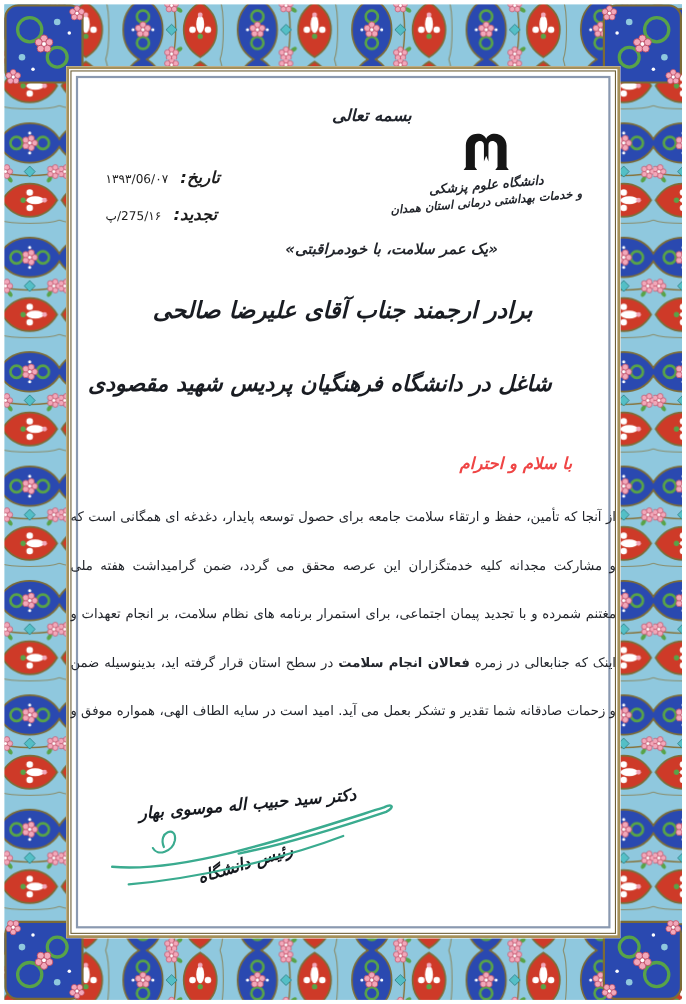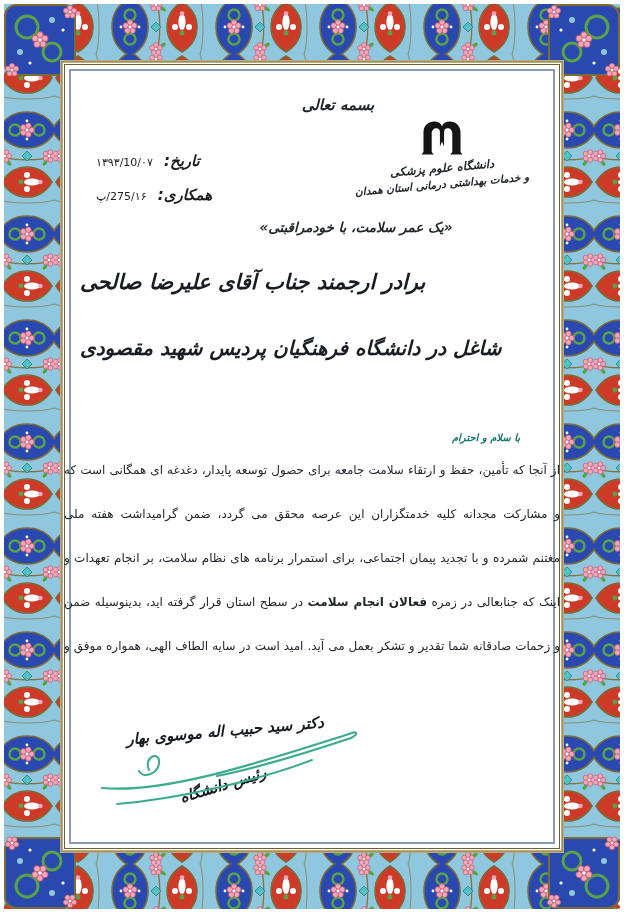--- a/index.html
+++ b/index.html
@@ -29,31 +29,31 @@
   .meta-label { font-style:italic; font-weight:bold; font-size:15px; }
   .meta-value { font-size:11px; margin-right:6px; letter-spacing:0.5px; }
 
   .slogan {
     position:absolute; top:219px; left:0; right:0; text-align:center;
     transform:translateX(44px);
     font-style:italic; font-weight:bold; font-size:13.5px; color:#23262c;
   }
 
   .recipient-1 {
-    position:absolute; top:270px; left:80px; right:81px; text-align:left;
+    position:absolute; top:270px; left:80px; right:81px; text-align:center;
     font-style:italic; font-weight:bold; font-size:21px; color:#191c22;
   }
   .recipient-2 {
     position:absolute; top:336px; left:80px; right:102px; text-align:left;
     font-style:italic; font-weight:bold; font-size:20px; color:#191c22;
   }
 
   .salutation {
-    position:absolute; top:432px; right:104px;
-    font-style:italic; font-weight:bold; font-size:10px; color:#0f766e;
+    position:absolute; top:412px; right:104px;
+    font-style:italic; font-weight:bold; font-size:15px; color:#ef4444;
   }
 
   .body-text { position:absolute; top:448px; left:64px; right:64px; direction:rtl; }
   .body-line {
     height:44px; line-height:44px; overflow:hidden;
     text-align:justify; text-align-last:justify;
     font-size:12px; color:#23262c;
   }
   .body-line .bold-seg { font-weight:bold; }
 
@@ -154,24 +154,24 @@
       <svg class="emblem" viewBox="0 0 44 35">
         <path fill="#151515" d="M4,31 L2,33.5 L14,33.5 L12,31 L12,13 C12,10 14,8 16.5,8 C18.8,8 20,9.5 20,12 L20,26 L22,21 L24,26 L24,12 C24,9.5 25.2,8 27.5,8 C30,8 32,10 32,13 L32,31 L30,33.5 L42,33.5 L40,31 L40,12 C40,6 35.5,1.5 29.5,1.5 C25.8,1.5 23,3.3 22,6 C21,3.3 18.2,1.5 14.5,1.5 C8.5,1.5 4,5.5 4,12 Z"></path>
       </svg>
       <div class="lh-line1">دانشگاه علوم پزشکی</div>
       <div class="lh-line2">و خدمات بهداشتی درمانی استان همدان</div>
     </div>
 
     <div class="meta">
       <div class="meta-row">
         <span class="meta-label">تاریخ:</span>
-        <span class="meta-value">۱۳۹۳/10/۰۷</span>
+        <span class="meta-value">۱۳۹۳/06/۰۷</span>
       </div>
       <div class="meta-row">
-        <span class="meta-label">همکاری:</span>
+        <span class="meta-label">تجدید:</span>
         <span class="meta-value">275/۱۶/پ</span>
       </div>
     </div>
 
     <div class="slogan">«یک عمر سلامت، با خودمراقبتی»</div>
 
     <div class="recipient-1">برادر ارجمند جناب آقای علیرضا صالحی</div>
     <div class="recipient-2">شاغل در دانشگاه فرهنگیان پردیس شهید مقصودی</div>
 
     <div class="salutation">با سلام و احترام</div>

